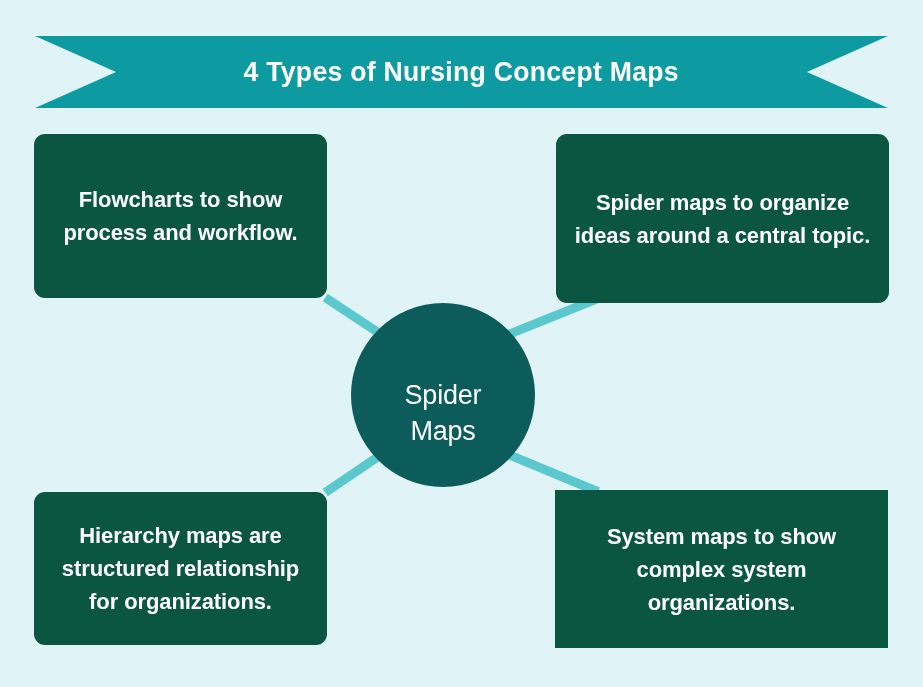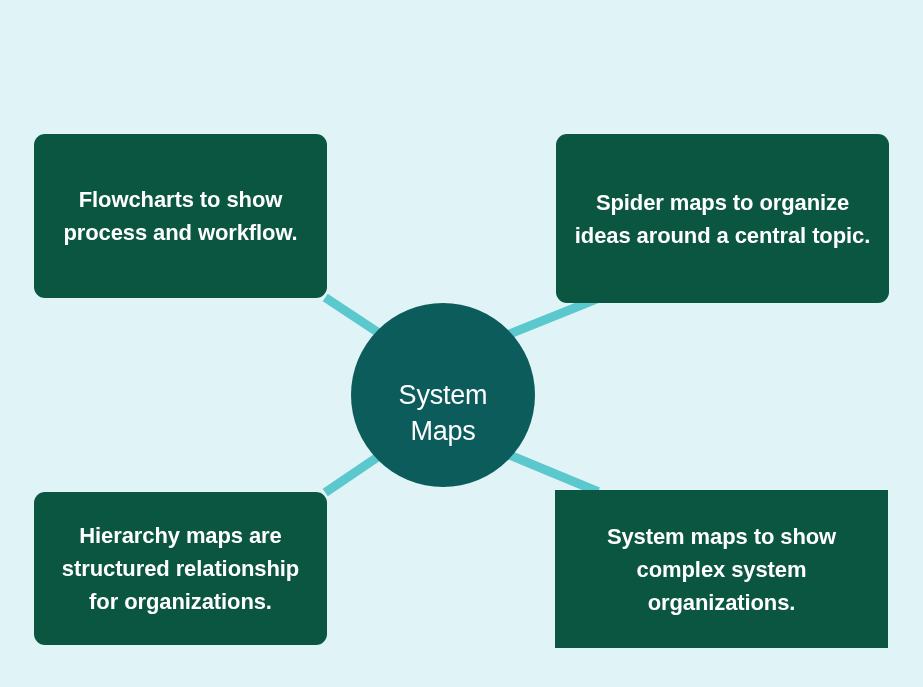--- a/index.html
+++ b/index.html
@@ -129,20 +129,23 @@
     line-height: 36px;
     text-align: center;
     letter-spacing: -0.2px;
   }
 </style>
 </head>
 <body>
 
 <div id="infographic">
 
+  <div class="banner">
+    <div class="banner-title">4 Types of Nursing Concept Maps</div>
+  </div>
 
   <svg class="connectors" viewBox="0 0 923 687" width="923" height="687">
     <line x1="329" y1="300" x2="385" y2="337" stroke="#5bc8cd" stroke-width="9" stroke-linecap="square"></line>
     <line x1="594" y1="300" x2="502" y2="337" stroke="#5bc8cd" stroke-width="9" stroke-linecap="square"></line>
     <line x1="329" y1="490" x2="385" y2="452" stroke="#5bc8cd" stroke-width="9" stroke-linecap="square"></line>
     <line x1="594" y1="490" x2="502" y2="452" stroke="#5bc8cd" stroke-width="9" stroke-linecap="square"></line>
   </svg>
 
   <div id="box-top-left" class="concept-box rounded">
     <div class="box-text">Flowcharts to show process and workflow.</div>
@@ -156,18 +159,18 @@
     <div class="box-text">Spider maps to organize ideas around a central topic.</div>
   </div>
 
   <div id="box-bottom-right" class="concept-box square">
     <div class="box-text">System maps to show complex system organizations.</div>
   </div>
 
   <div class="center-circle">
     <div class="center-text">
       <br>
-      <span>System</span><br>
+      <span>Spider</span><br>
       <span>Maps</span>
     </div>
   </div>
 
 </div>
 
 </body></html>

